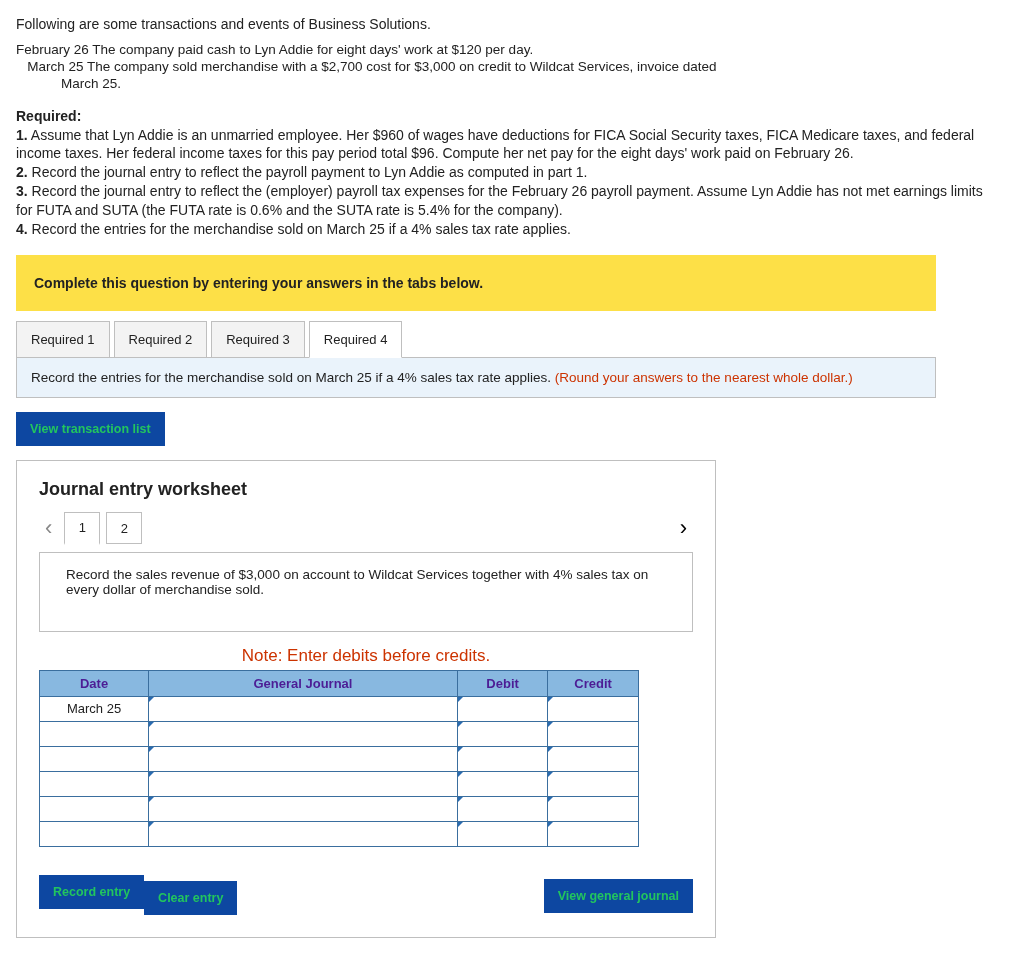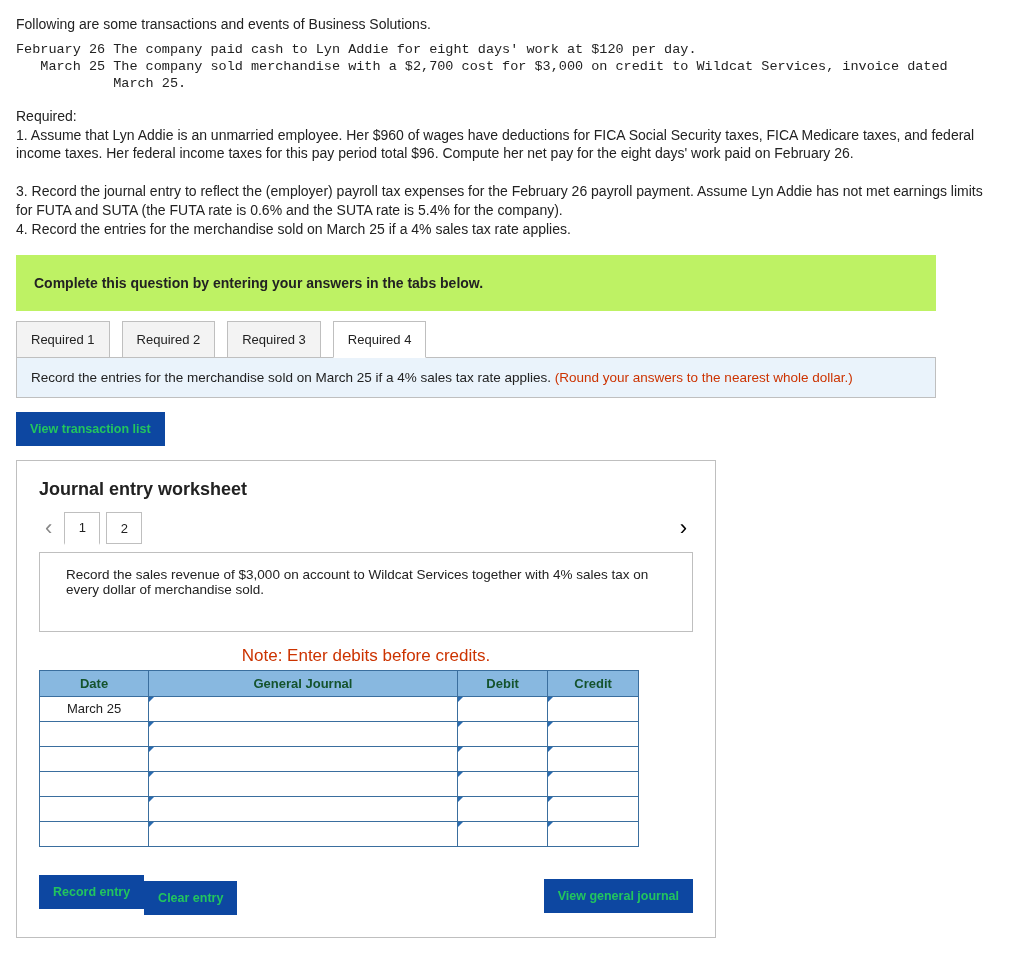--- a/index.html
+++ b/index.html
@@ -7,40 +7,40 @@
     font-size: 14px;
     color: #222;
     margin: 0;
     padding: 16px;
     background: #fff;
     width: 1016px;
     box-sizing: border-box;
   }
   .intro { margin-bottom: 10px; }
   .mono {
-    font-family: Liberation Mono, monospace;
+    font-family: Liberation Sans, sans-serif;
     font-size: 13.5px;
     white-space: pre;
     line-height: 1.25;
     margin-bottom: 14px;
   }
   .req-block { line-height: 1.35; margin-bottom: 16px; }
-  .req-block b { font-weight: normal; }
+  .req-block b { font-weight: bold; }
   .instruction-bar {
-    background: #bef264;
+    background: #fde047;
     padding: 20px 18px;
     font-weight: bold;
     font-size: 14px;
     margin-bottom: 0;
     width: 920px;
     box-sizing: border-box;
   }
   .tabs {
     display: flex;
-    gap: 8px;
+    gap: 0;
     margin-top: 10px;
     width: 920px;
   }
   .tab {
     border: 1px solid #bfbfbf;
     background: #f3f3f3;
     padding: 10px 14px;
     font-size: 13px;
     cursor: pointer;
     margin-right: 4px;
@@ -116,21 +116,21 @@
     margin-top: -1px;
     margin-bottom: 14px;
   }
   .note-red { color: #cc3300; font-size: 17px; margin-bottom: 4px; text-align: center; }
   table.journal {
     border-collapse: collapse;
     width: 600px;
   }
   table.journal th {
     background: #88b8e0;
-    color: #14532d;
+    color: #4c1d95;
     font-weight: bold;
     font-size: 13px;
     border: 1px solid #3a6e9e;
     padding: 5px 6px;
     text-align: center;
   }
   table.journal td {
     border: 1px solid #3a6e9e;
     height: 22px;
     font-size: 13px;
@@ -165,21 +165,21 @@
 <div class="intro">Following are some transactions and events of Business Solutions.</div>
 
 <div class="mono">February 26 The company paid cash to Lyn Addie for eight days' work at $120 per day.
    March 25 The company sold merchandise with a $2,700 cost for $3,000 on credit to Wildcat Services, invoice dated
             March 25.</div>
 
 <div class="req-block">
   <b>Required:</b><br>
   <span><b>1.</b> </span>
   <span>Assume that Lyn Addie is an unmarried employee. Her $960 of wages have deductions for FICA Social Security taxes, FICA Medicare taxes, and federal income taxes. Her federal income taxes for this pay period total $96. Compute her net pay for the eight days' work paid on February 26.</span><br>
-  <br>
+  <span><b>2.</b> Record the journal entry to reflect the payroll payment to Lyn Addie as computed in part 1.</span><br>
   <span><b>3.</b> Record the journal entry to reflect the (employer) payroll tax expenses for the February 26 payroll payment. Assume Lyn Addie has not met earnings limits for FUTA and SUTA (the FUTA rate is 0.6% and the SUTA rate is 5.4% for the company).</span><br>
   <span><b>4.</b> Record the entries for the merchandise sold on March 25 if a 4% sales tax rate applies.</span>
 </div>
 
 <div class="instruction-bar">Complete this question by entering your answers in the tabs below.</div>
 
 <div class="tabs">
   <div class="tab">Required 1</div>
   <div class="tab">Required 2</div>
   <div class="tab">Required 3</div>

